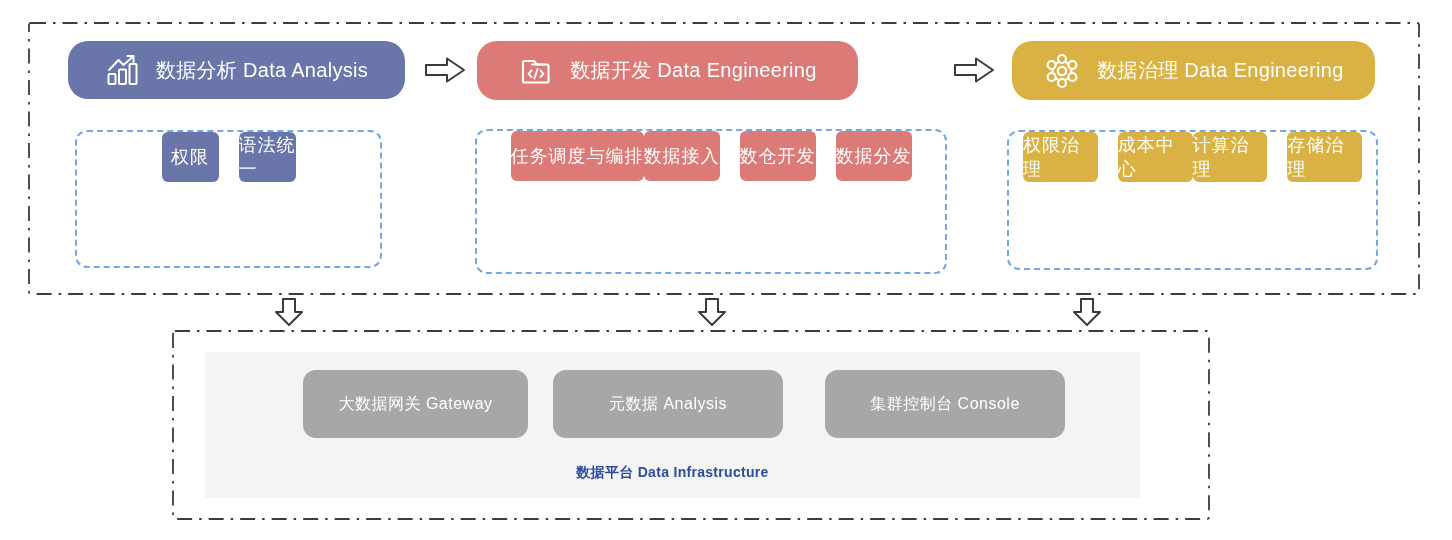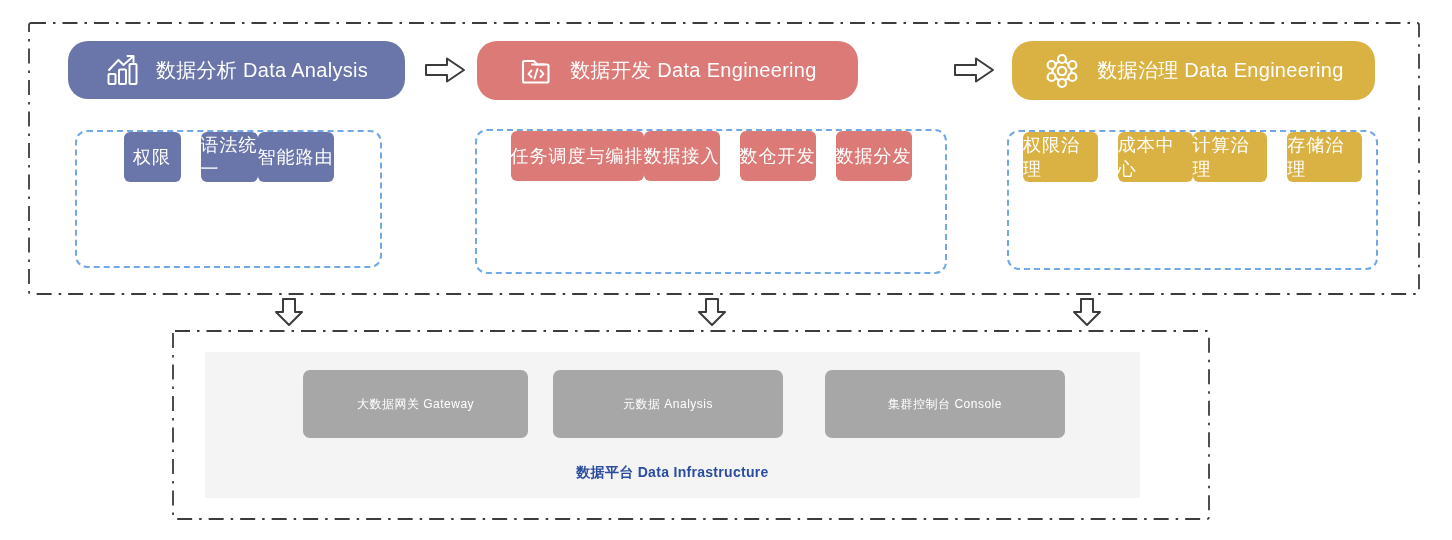--- a/index.html
+++ b/index.html
@@ -38,23 +38,23 @@
   .chip.analysis{background:#6A75A9;}
   .chip.engineering{background:#DB7A77;}
   .chip.governance{background:#DAB243;}
   
   .arrow{position:absolute;}
   
   .panel{
     position:absolute;left:33px;top:22px;width:935px;height:146px;background:#F4F4F5;
   }
   .infra-box{
-    position:absolute;top:18px;height:68px;background:#A7A7A7;border-radius:7px;
+    position:absolute;top:18px;height:68px;background:#A7A7A7;border-radius:13px;
     display:flex;align-items:center;justify-content:center;color:#ffffff;
-    font-size:12px;font-weight:500;letter-spacing:.5px;
+    font-size:16px;font-weight:500;letter-spacing:.5px;
   }
   .box-gateway{left:98px;width:225px;}
   .box-catalog{left:348px;width:230px;}
   .box-console{left:620px;width:240px;}
   .infra-label{
     position:absolute;left:0;top:112px;width:100%;text-align:center;
     color:#2B4DA0;font-size:14px;font-weight:700;letter-spacing:.3px;
   }
 </style>
 </head>
@@ -112,23 +112,20 @@
   </svg>
   <svg class="arrow" style="left:924px;top:33px;" width="44" height="30" viewBox="0 0 44 30">
     <path d="M3 10 H24 V3.5 L41 15 L24 26.5 V20 H3 Z" fill="#ffffff" stroke="#3B3B3B" stroke-width="2" stroke-linejoin="round"></path>
   </svg>
 
   <div class="group grp-analysis">
     <div class="grow">
       <div class="chip analysis">权限</div>
       <div class="chip analysis">语法统一</div>
     </div>
-    <div class="grow">
-      <div class="chip analysis">智能路由</div>
-    </div>
   </div>
 
   <div class="group grp-engineering">
     <div class="grow">
       <div class="chip engineering">任务调度与编排</div>
     </div>
     <div class="grow">
       <div class="chip engineering">数据接入</div>
       <div class="chip engineering">数仓开发</div>
       <div class="chip engineering">数据分发</div>

